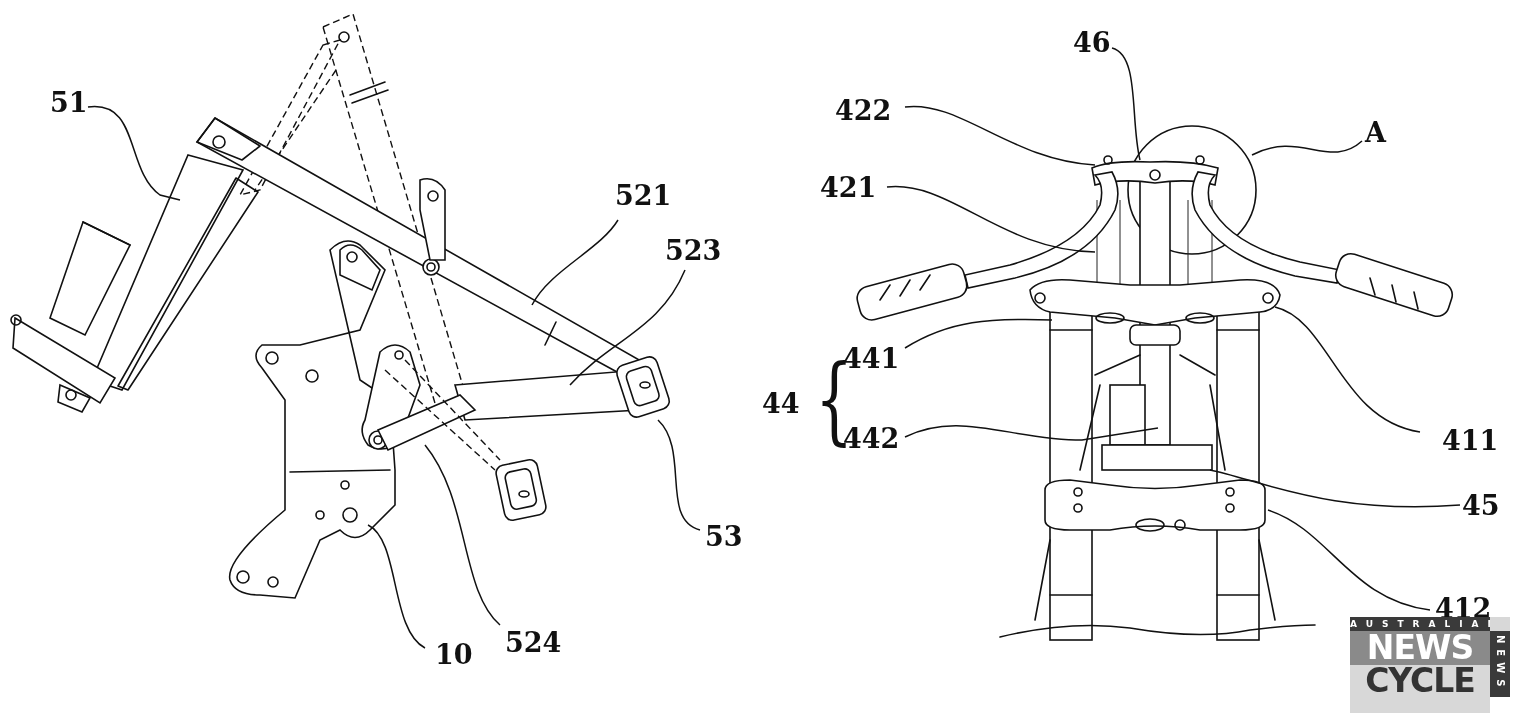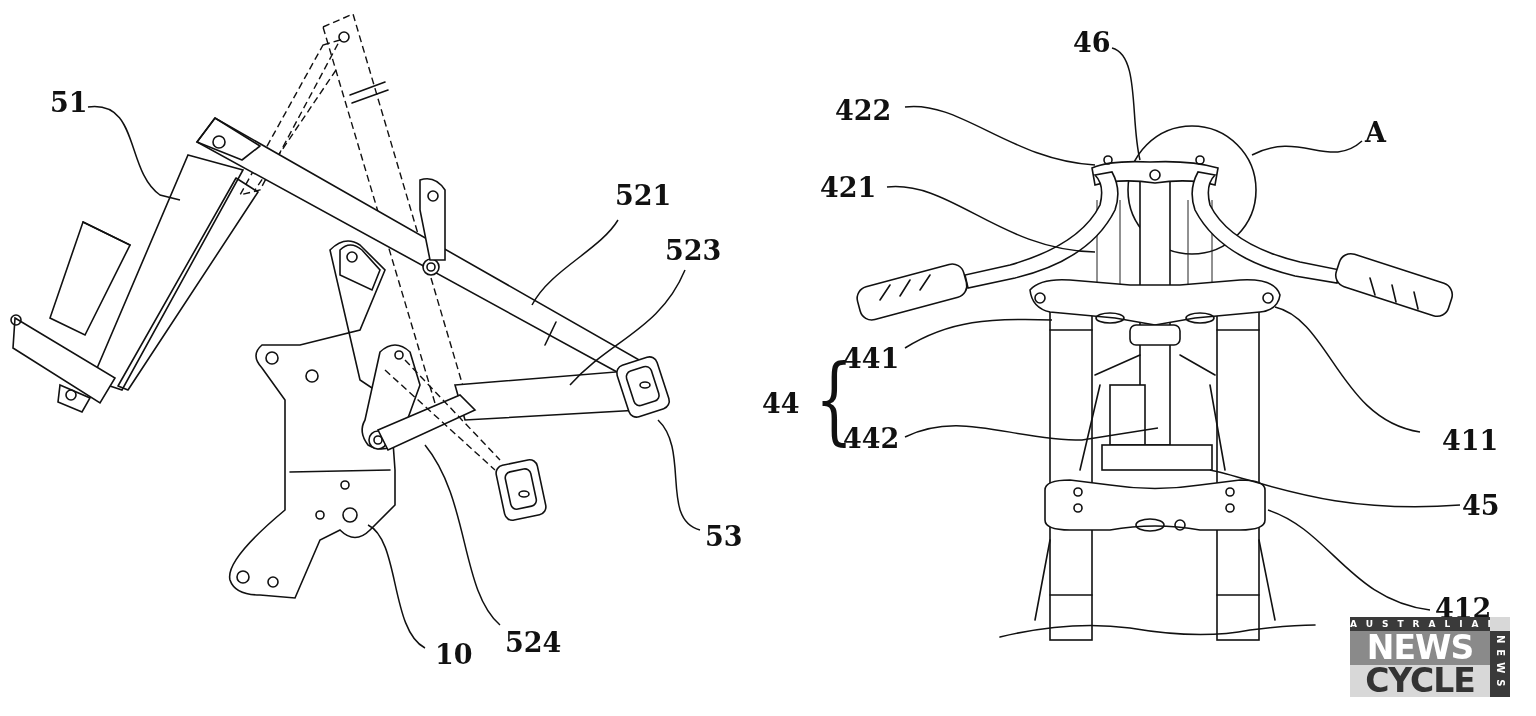--- a/index.html
+++ b/index.html
@@ -10,21 +10,21 @@
   .dash { fill: none; stroke: #111; stroke-width: 1.4; stroke-dasharray: 7 4; }
   .fillw { fill: #fff; stroke: #111; stroke-width: 1.6; }
   .leader { fill: none; stroke: #111; stroke-width: 1.5; }
   .lbl { font-family: "DejaVu Serif", "Liberation Serif", serif; font-size: 27px; font-weight: bold; fill: #111; }
   .brace { font-family: "DejaVu Serif", serif; font-size: 60px; fill: #111; }
   #logo { position: absolute; left: 1350px; top: 617px; width: 164px; height: 80px; }
   .logo-top { position: absolute; left: 0; top: 0; width: 140px; height: 14px; background: #3a3a3a; color: #fff;
     font-family: "DejaVu Sans", sans-serif; font-size: 9px; font-weight: bold; letter-spacing: 9px; line-height: 14px; text-align: center; }
   .logo-motor { position: absolute; left: 0; top: 14px; width: 140px; height: 34px; background: #8a8a8a; color: #fff;
     font-family: "DejaVu Sans", sans-serif; font-weight: bold; font-size: 33px; line-height: 34px; text-align: center; letter-spacing: -1px; }
-  .logo-cycle { position: absolute; left: 0; top: 48px; width: 140px; height: 32px; background: #d8d8d8; color: #333;
+  .logo-cycle { position: absolute; left: 0; top: 48px; width: 140px; height: 48px; background: #d8d8d8; color: #333;
     font-family: "DejaVu Sans", sans-serif; font-weight: bold; font-size: 33px; line-height: 32px; text-align: center; letter-spacing: -1px; }
   .logo-news { position: absolute; left: 140px; top: 14px; width: 20px; height: 66px; background: #3a3a3a; color: #fff;
     font-family: "DejaVu Sans", sans-serif; font-size: 10px; font-weight: bold; writing-mode: vertical-rl; text-align: center; letter-spacing: 6px; line-height: 20px; }
   .logo-corner { position: absolute; left: 140px; top: 0; width: 20px; height: 14px; background: #d8d8d8; }
 </style>
 </head>
 <body>
 
 <svg id="drawing" viewBox="0 0 1536 716" xmlns="http://www.w3.org/2000/svg">
 

